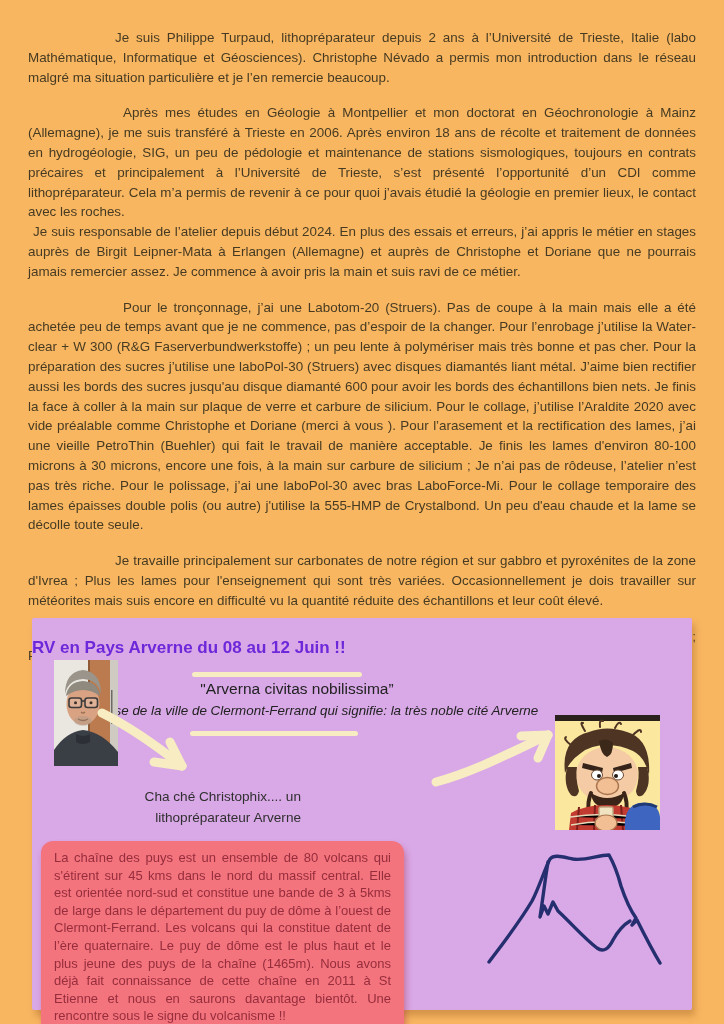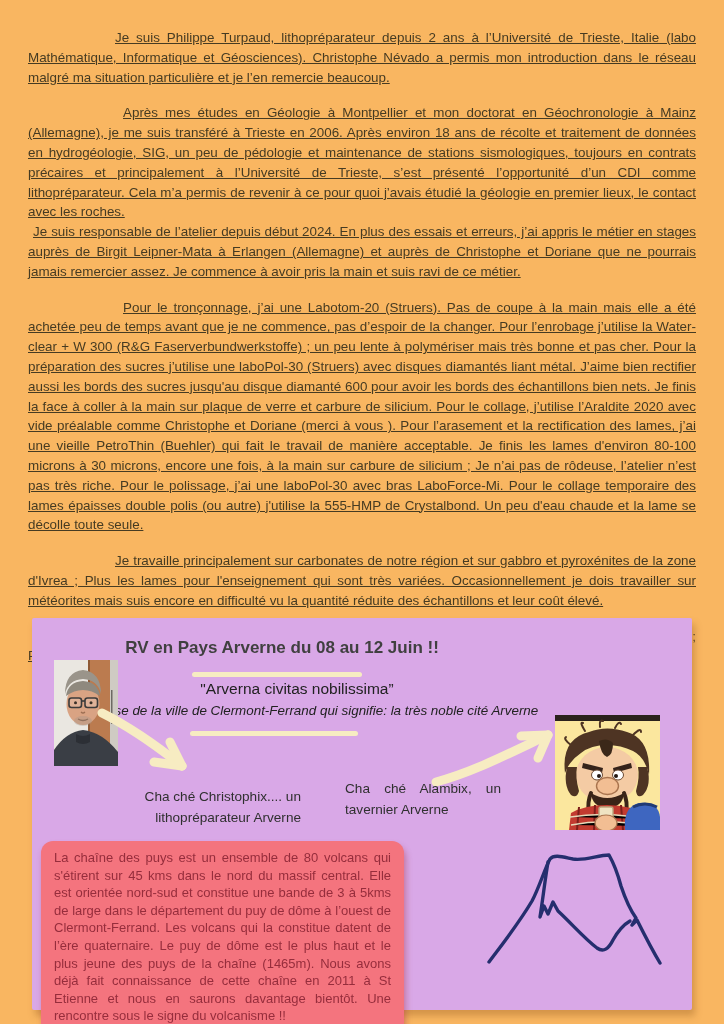--- a/index.html
+++ b/index.html
@@ -11,36 +11,36 @@
     overflow:hidden;
   }
   .page { position:relative; width:724px; height:1024px; }
 
   
   .bio {
     position:absolute; left:28px; top:28px; width:668px;
     font-size:13.4px; line-height:19.8px; color:#463B22;
     text-align:justify;
   }
-  .bio p { margin:0;text-decoration:underline; }
+  .bio p { margin:0; }
   .bio p.gap { margin-top:16px; }
   .ind-xl { text-indent:95px; }
   .ind-lg { text-indent:87px; }
   .ind-md { text-indent:72px; }
   .ind-xs { text-indent:5px; }
 
   
   .panel {
     position:absolute; left:32px; top:618px; width:660px; height:392px;
     background:#D9A8E7; border-radius:2px;
     box-shadow:3px 6px 7px rgba(140,85,30,0.35);
   }
   .panel-title {
     position:absolute; left:0; top:20px; width:500px;
-    text-align:center; font-size:17px; font-weight:700; color:#404040;
+    text-align:left; font-size:17px; font-weight:700; color:#6d28d9;
   }
   .divider {
     position:absolute; height:4.5px; background:#F7ECC2; border-radius:3px;
   }
   .div-top { left:160px; top:54px; width:170px; }
   .div-bottom { left:158px; top:113px; width:168px; }
   .panel-quote {
     position:absolute; left:0; top:62px; width:530px;
     text-align:center; font-size:15.5px; color:#222;
   }
@@ -140,21 +140,20 @@
 
     <svg class="arrow arrow-2" viewBox="0 0 130 66" xmlns="http://www.w3.org/2000/svg">
       <g stroke="#F7ECC2" stroke-width="9" stroke-linecap="round" fill="none">
         <path d="M8,58 C45,48 80,30 120,11"></path>
         <path d="M120,11 L93,12"></path>
         <path d="M120,11 L110,34"></path>
       </g>
     </svg>
 
     <div class="cap-left">Cha ché Christophix.... un lithopréparateur Arverne</div>
-    <div class="cap-right">Cha ché Alambix, un tavernier Arverne</div>
 
     <div class="cartoon">
       <svg viewBox="0 0 105 115" xmlns="http://www.w3.org/2000/svg">
         <rect x="0" y="0" width="105" height="115" fill="#FBE79E"></rect>
         <rect x="0" y="0" width="105" height="6" fill="#2A211C"></rect>
         <g stroke="#4E3423" stroke-width="2" fill="none" stroke-linecap="round">
           <path d="M30,16 Q24,6 28,8"></path>
           <path d="M45,12 Q44,4 48,6"></path>
           <path d="M60,13 Q64,5 66,9"></path>
           <path d="M78,20 Q86,12 86,17"></path>

